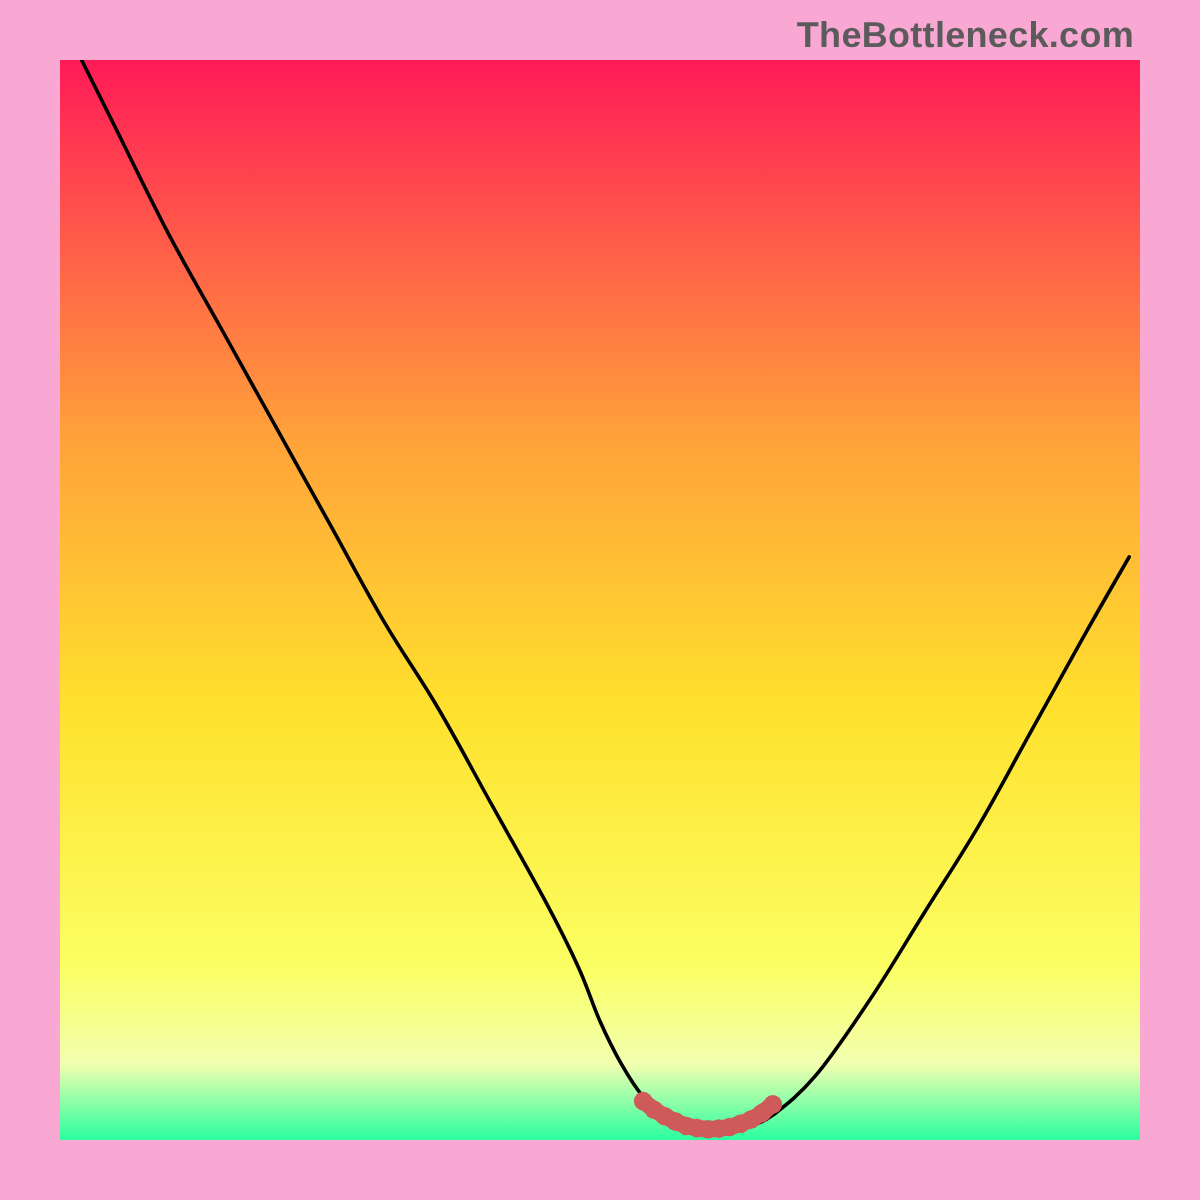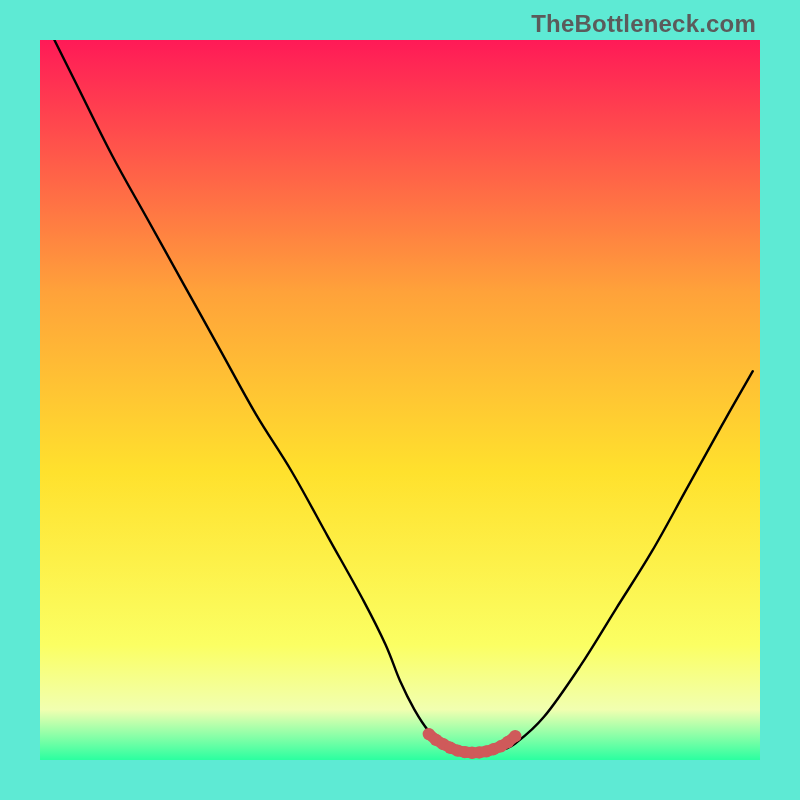--- a/index.html
+++ b/index.html
@@ -3,21 +3,21 @@
 <meta charset="utf-8">
 <style>
   * { margin: 0; padding: 0; box-sizing: border-box; }
   html, body { width: 800px; height: 800px; overflow: hidden; }
   body { background: #000; font-family: Arial, Helvetica, sans-serif; }
 
   .frame {
     position: absolute;
     left: 0; top: 0;
     width: 800px; height: 800px;
-    background: #5eead4;
+    background: #f9a8d4;
   }
 
   .plot {
     position: absolute;
     
     left: 40px;
     top: 40px;
     width: 720px;
     height: 720px;
   }

